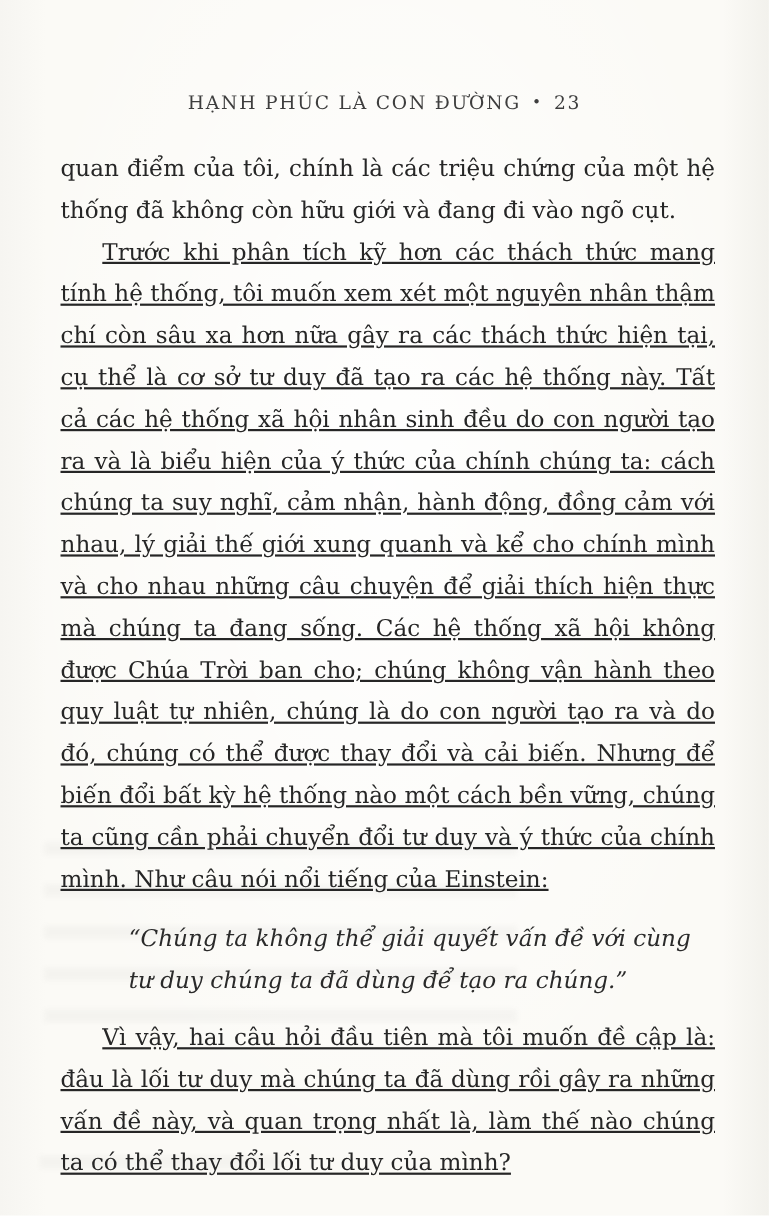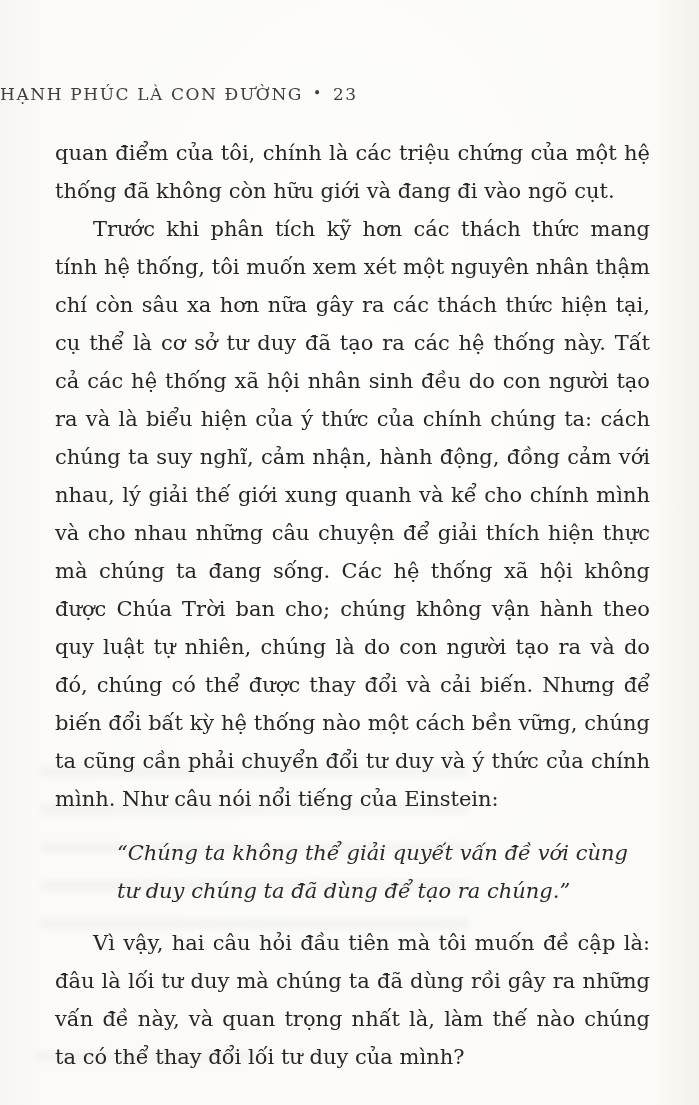--- a/index.html
+++ b/index.html
@@ -15,38 +15,38 @@
     width: 699px;
     height: 1105px;
     background:
       radial-gradient(ellipse at 50% 40%, rgba(255,255,255,0.9) 0%, rgba(255,255,255,0) 70%),
       linear-gradient(90deg, #f6f5f1 0%, #fbfaf6 6%, #fbfaf6 94%, #f2f1ec 100%);
     background-color: #fbfaf6;
     overflow: hidden;
   }
   .running-header {
     padding-top: 84px;
-    text-align: left;
+    text-align: center;
     font-size: 17px;
     letter-spacing: 1.6px;
     color: #3e3e3e;
     font-weight: normal;
   }
   .running-header .sep { margin: 0 10px; font-size: 14px; position: relative; top: -2px; }
   .content {
     position: relative;
     margin: 30px 49px 0 55px;
     font-size: 21px;
     line-height: 38px;
     color: #262626;
     text-align: justify;
     z-index: 2;
   }
   .content p { margin: 0; }
-  .para-indent { text-indent: 38px; }
+  .para-indent { text-indent: 38px; text-decoration: underline; }
   .para-no-indent { text-indent: 0; }
   blockquote.quote {
     margin: 16px 22px 14px 62px;
     font-style: italic;
     text-align: justify;
     color: #2a2a2a;
   }
   
   .bleed {
     position: absolute;

